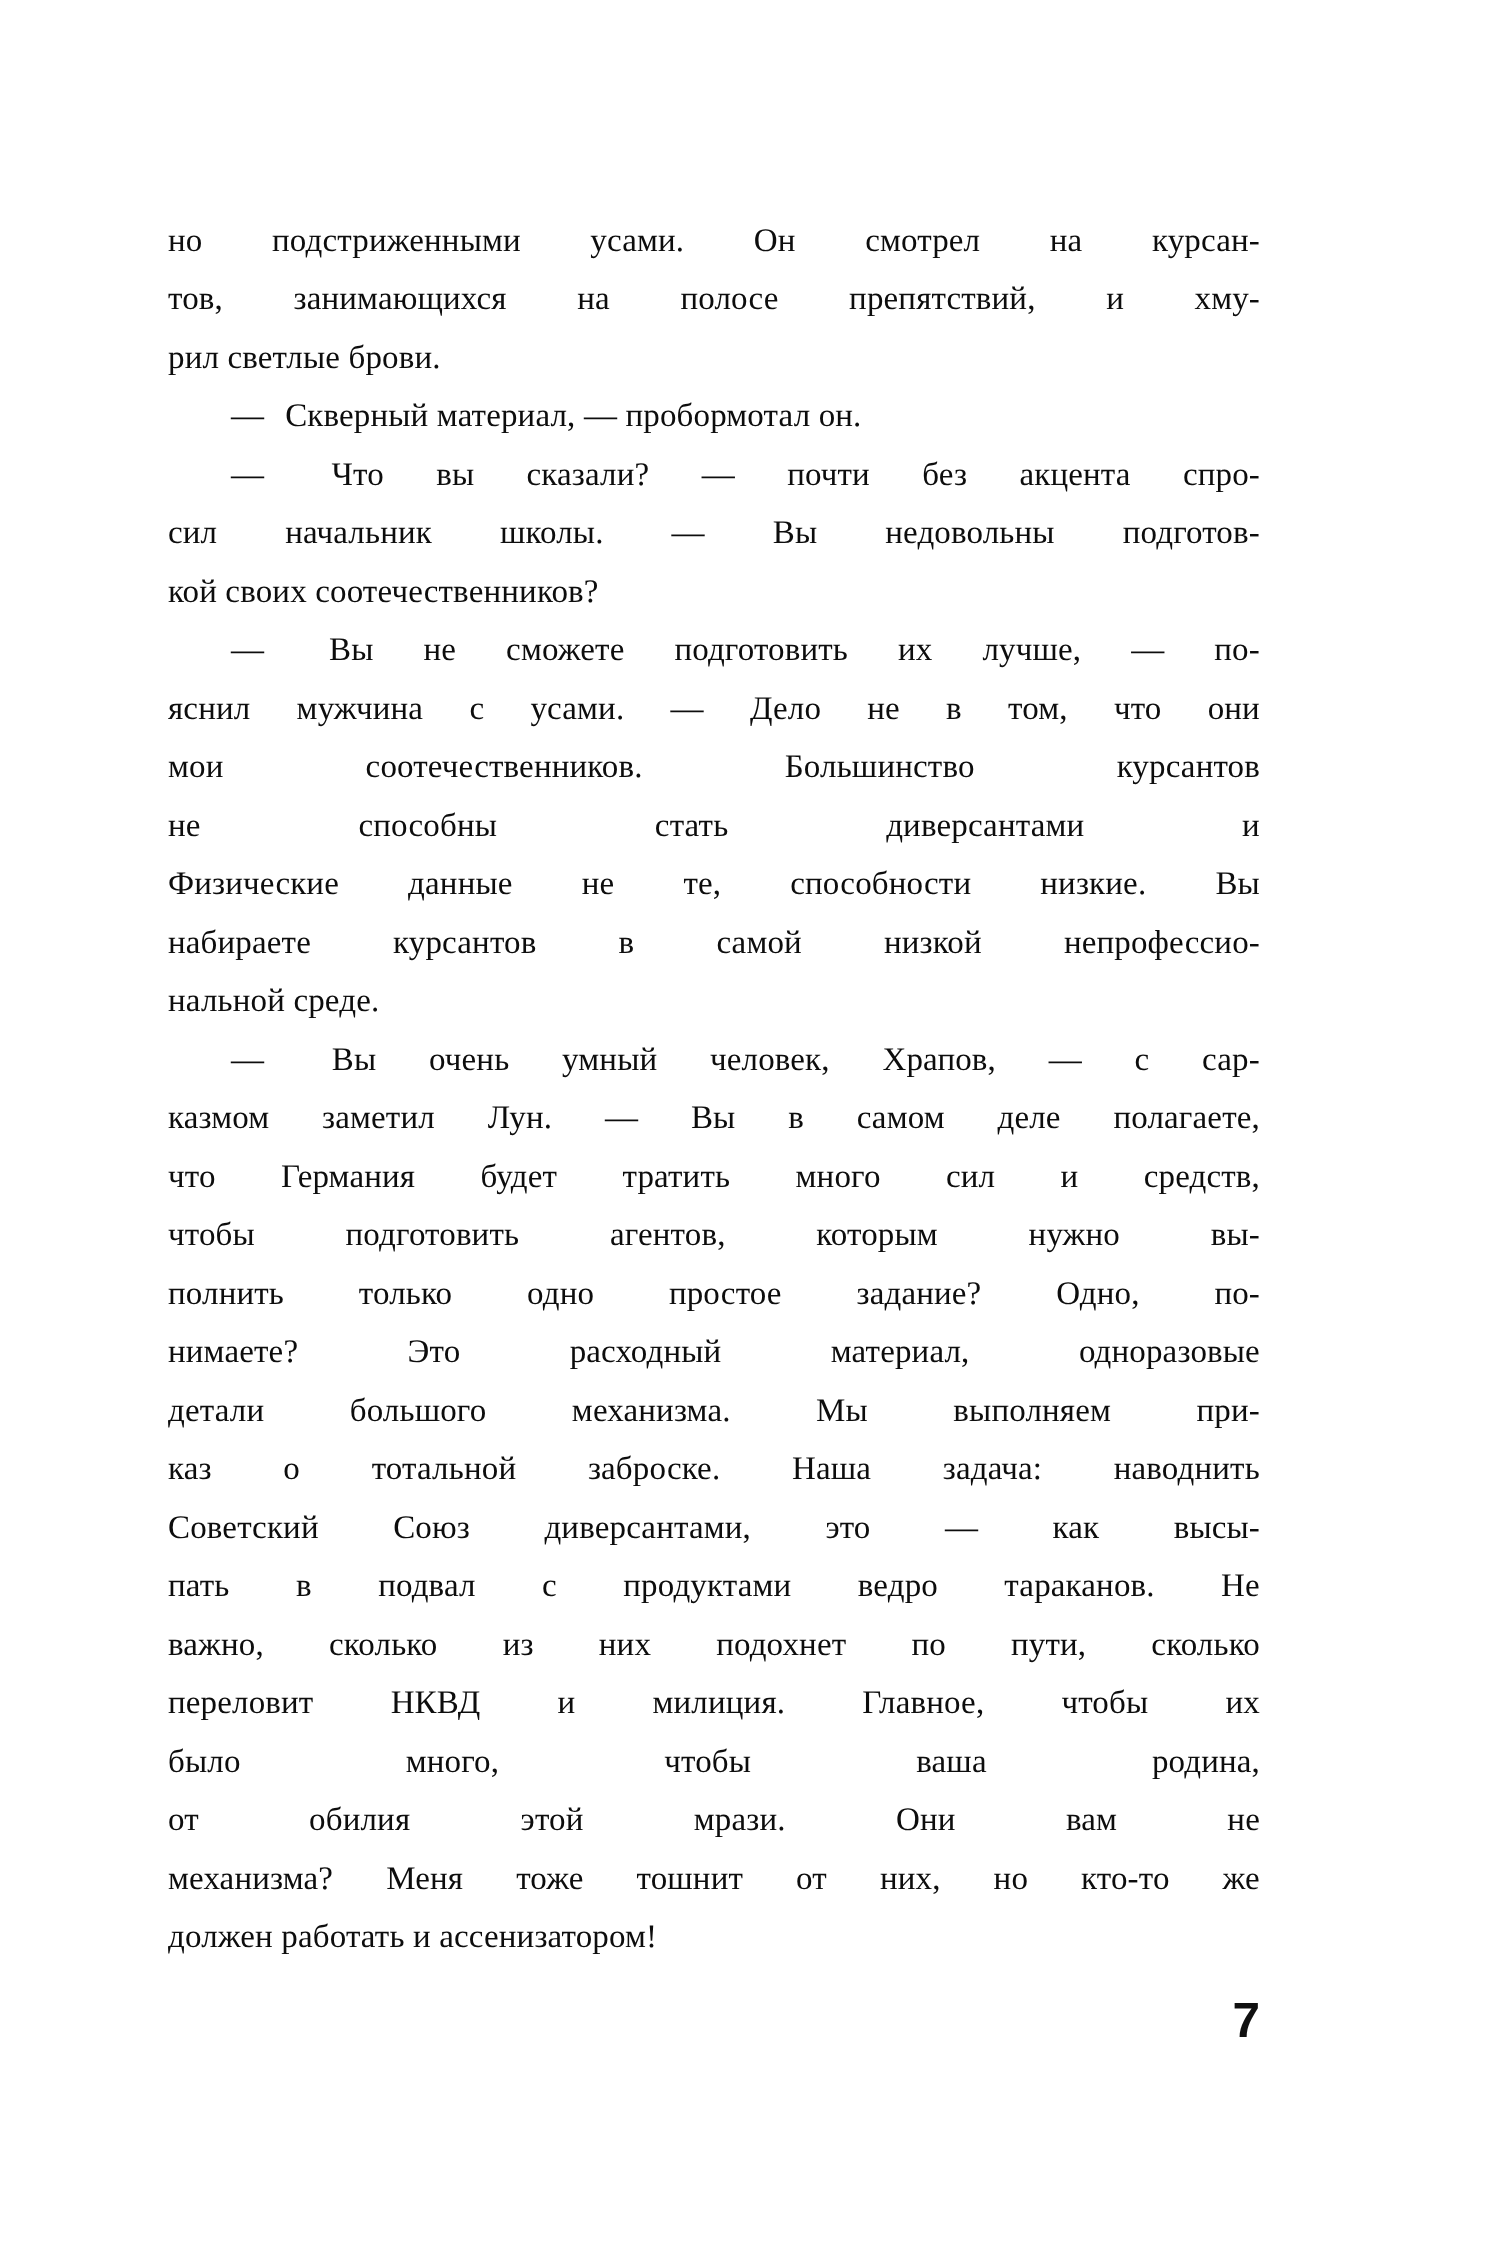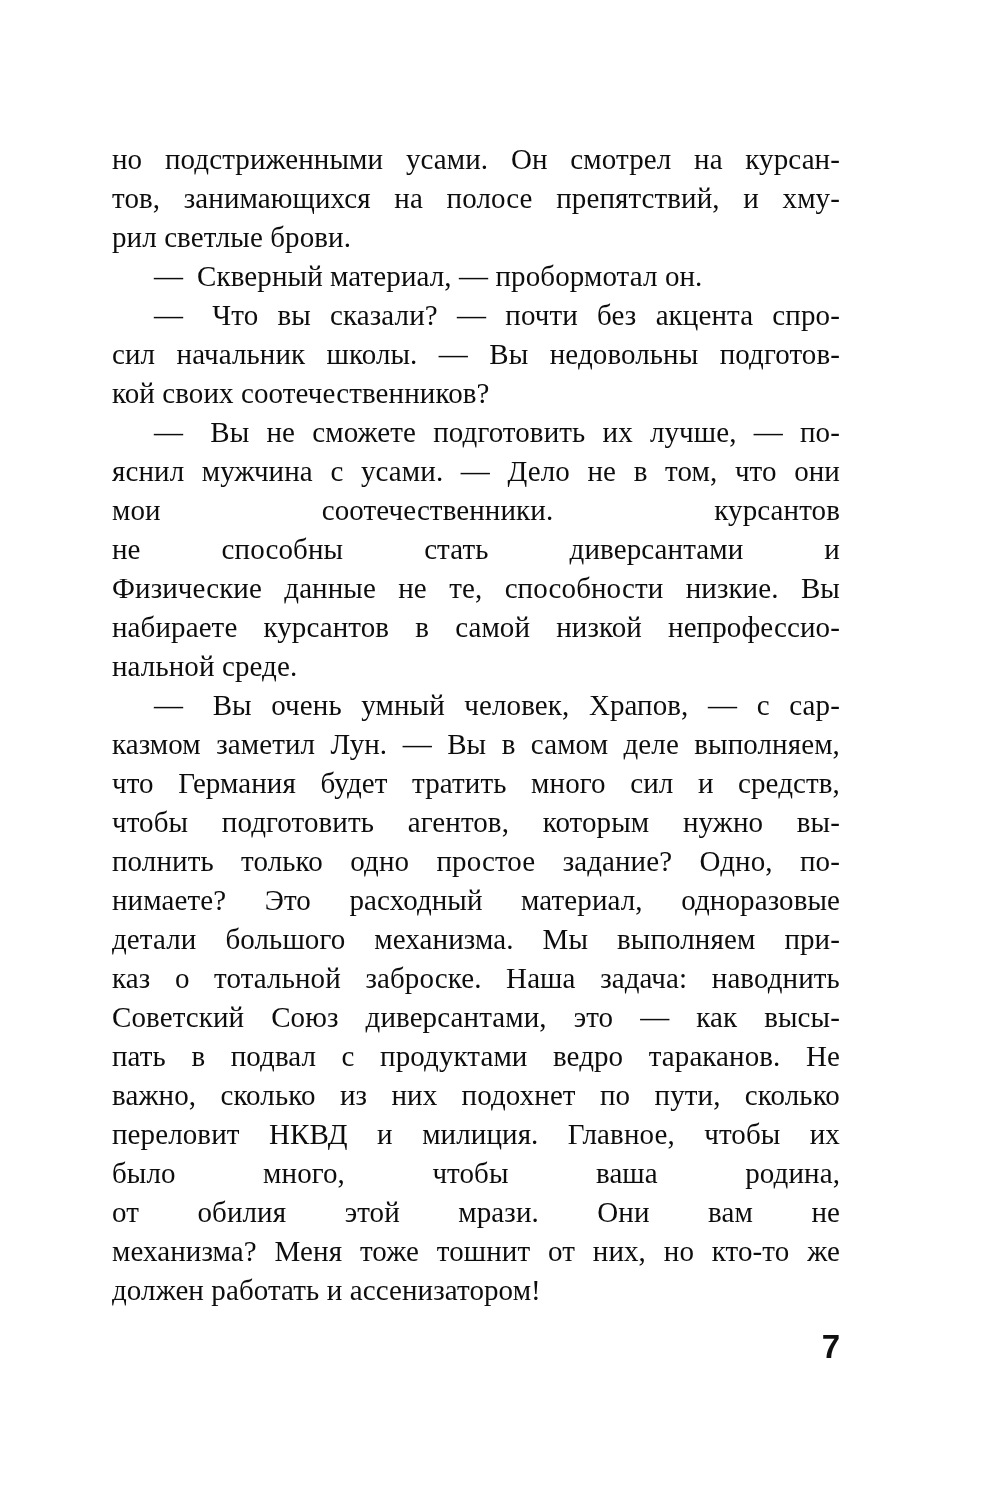--- a/index.html
+++ b/index.html
@@ -17,21 +17,21 @@
   }
   .textblock {
     position: absolute;
     left: 112px;
     top: 140px;
     width: 728px;
   }
   .line {
     height: 39px;
     line-height: 39px;
-    font-size: 29px;
+    font-size: 22px;
     color: #0d0d0d;
     white-space: pre;
     letter-spacing: 0.1px;
   }
   
   .line.j {
     display: flex;
     justify-content: space-between;
     white-space: normal;
   }
@@ -122,21 +122,22 @@
         <span>—</span>
         <span>Дело</span>
         <span>не</span>
         <span>в</span>
         <span>том,</span>
         <span>что</span>
         <span>они</span>
       </div>
       <div class="line j">
         <span>мои</span>
-        <span>соотечественники.</span>
+        <span>соотечественников.</span>
+        <span>Большинство</span>
         <span>курсантов</span>
       </div>
       <div class="line j">
         <span>не</span>
         <span>способны</span>
         <span>стать</span>
         <span>диверсантами</span>
         <span>и</span>
       </div>
       <div class="line j">
@@ -170,21 +171,21 @@
       </div>
       <div class="line j">
         <span>казмом</span>
         <span>заметил</span>
         <span>Лун.</span>
         <span>—</span>
         <span>Вы</span>
         <span>в</span>
         <span>самом</span>
         <span>деле</span>
-        <span>выполняем,</span>
+        <span>полагаете,</span>
       </div>
       <div class="line j">
         <span>что</span>
         <span>Германия</span>
         <span>будет</span>
         <span>тратить</span>
         <span>много</span>
         <span>сил</span>
         <span>и</span>
         <span>средств,</span>

